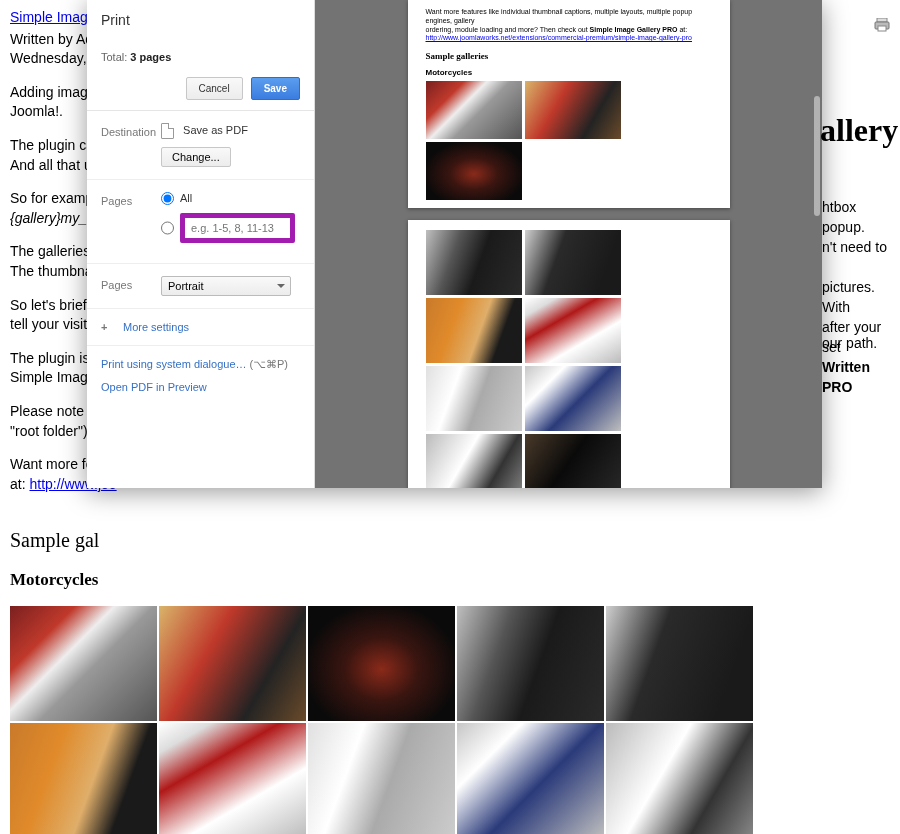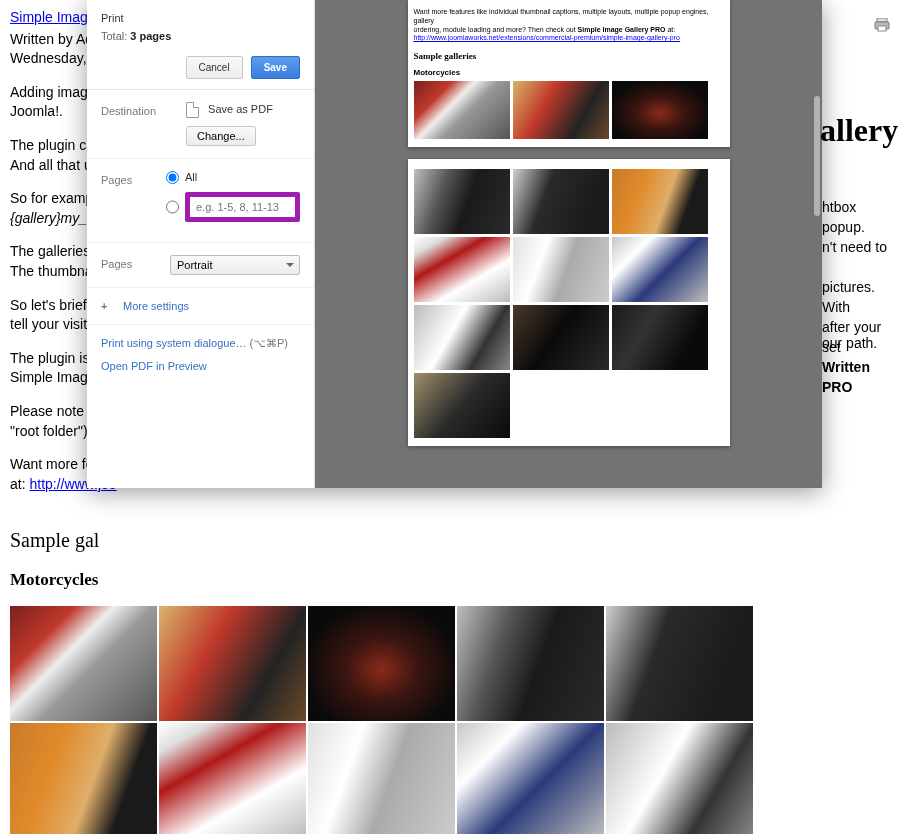--- a/index.html
+++ b/index.html
@@ -12,47 +12,47 @@
 .print-icon{position:absolute;top:18px;right:10px;width:16px;height:14px;cursor:pointer}
 h2.sample{font-family:"Times New Roman",serif;font-size:20px;font-weight:400;margin-top:32px}
 h3.moto{font-family:"Times New Roman",serif;font-size:17px;font-weight:700;margin-top:14px;margin-bottom:14px}
 .page-gallery{display:flex;flex-wrap:wrap}
 .page-gallery .thumb{width:147px;height:115px;margin-right:2px;margin-bottom:2px}
 
 
 .dialog{position:absolute;left:87px;top:0;width:735px;height:488px;background:rgba(0,0,0,0.55);box-shadow:0 4px 24px rgba(0,0,0,.4);display:flex}
 .sidebar{width:228px;background:#fff;border-right:1px solid #ddd;font-size:12px;color:#333;display:flex;flex-direction:column}
 .sb-head{padding:12px 14px 10px;border-bottom:1px solid #e5e5e5}
-.sb-title{font-size:11px;color:#333;margin-bottom:6px}
+.sb-title{font-size:14px;color:#333;margin-bottom:23px}
 .sb-total{font-size:11px;color:#666}
 .sb-total b{color:#222}
 .sb-actions{display:flex;justify-content:flex-end;gap:8px;margin-top:14px}
 .btn{font-size:10px;padding:5px 12px;border:1px solid #c7c7c7;border-radius:2px;background:linear-gradient(#f9f9f9,#ececec);cursor:pointer;color:#333}
 .btn-primary{background:linear-gradient(#5b9dee,#3b7de0);border-color:#2f6dc9;color:#fff;font-weight:600}
 .sb-body{padding:0}
-.opt-row{display:flex;align-items:flex-start;padding:12px 14px;border-bottom:1px solid #eee;gap:29px}
+.opt-row{display:flex;align-items:flex-start;padding:12px 14px;border-bottom:1px solid #eee;gap:4px}
 .opt-label{width:56px;color:#777;font-size:11px;padding-top:3px}
 .opt-content{flex:1;font-size:11px;color:#333}
 .doc-icon{display:inline-block;width:13px;height:16px;border:1px solid #999;border-radius:1px;margin-right:6px;vertical-align:middle;position:relative}
 .doc-icon::after{content:"";position:absolute;right:-1px;top:-1px;width:5px;height:5px;background:#fff;border-left:1px solid #999;border-bottom:1px solid #999}
 .change-btn{margin-top:8px;padding:3px 10px;font-size:11px;border:1px solid #c7c7c7;border-radius:2px;background:linear-gradient(#f9f9f9,#ececec);cursor:pointer}
 .radio-row{display:flex;gap:6px;margin-bottom:8px}
 .range-input{width:115px;padding:4px 6px;font-size:11px;border:5px solid #a21caf;border-radius:2px}
 .select{width:130px;padding:3px 18px 3px 6px;font-size:11px;border:1px solid #bbb;border-radius:2px;background:linear-gradient(#f9f9f9,#ececec);appearance:none;position:relative}
 .select-wrap{position:relative;display:inline-block}
 .select-wrap::after{content:"";position:absolute;right:6px;top:50%;margin-top:-2px;border:4px solid transparent;border-top-color:#666;pointer-events:none}
 .more-row{display:flex;align-items:center;gap:10px;padding:12px 14px;border-bottom:1px solid #eee;color:#3570c5;font-size:11px;cursor:pointer}
 .more-row .plus{width:12px;height:12px;color:#777;font-weight:700}
 .sys-links{padding:12px 14px;font-size:11px}
 .sys-links a{color:#3570c5;text-decoration:none;display:block;margin-bottom:10px;cursor:pointer}
 .shortcut{color:#777}
 
 .preview{flex:1;position:relative;display:flex;flex-direction:column;align-items:center;padding-top:0;overflow:hidden}
 .preview-scroll{position:absolute;right:2px;top:96px;width:6px;height:120px;background:rgba(255,255,255,.45);border-radius:3px}
-.pv-page{background:#fff;width:322px;margin-bottom:12px;box-shadow:0 1px 4px rgba(0,0,0,.4);padding:8px 6px;font-size:7px;color:#000;line-height:1.25}
+.pv-page{background:#fff;width:322px;margin-bottom:12px;box-shadow:0 1px 4px rgba(0,0,0,.4);padding:8px 18px;font-size:7px;color:#000;line-height:1.25}
 .pv-page a{color:#0000ee;text-decoration:underline}
 .pv-page h4{font-size:8px;font-weight:700;margin:6px 0 3px}
 .pv-page .pv-title{font-size:9px;font-weight:700;margin:8px 0 4px;font-family:"Times New Roman",serif}
 .pv-gal{display:flex;flex-wrap:wrap;gap:3px}
 .pv-thumb{width:96px;height:58px}
 .pv-gal-grid{display:flex;flex-wrap:wrap;gap:3px}
 .pv-gal-grid .pv-thumb{width:96px;height:65px}
 .pv2{position:relative;padding-top:10px}
 
 

